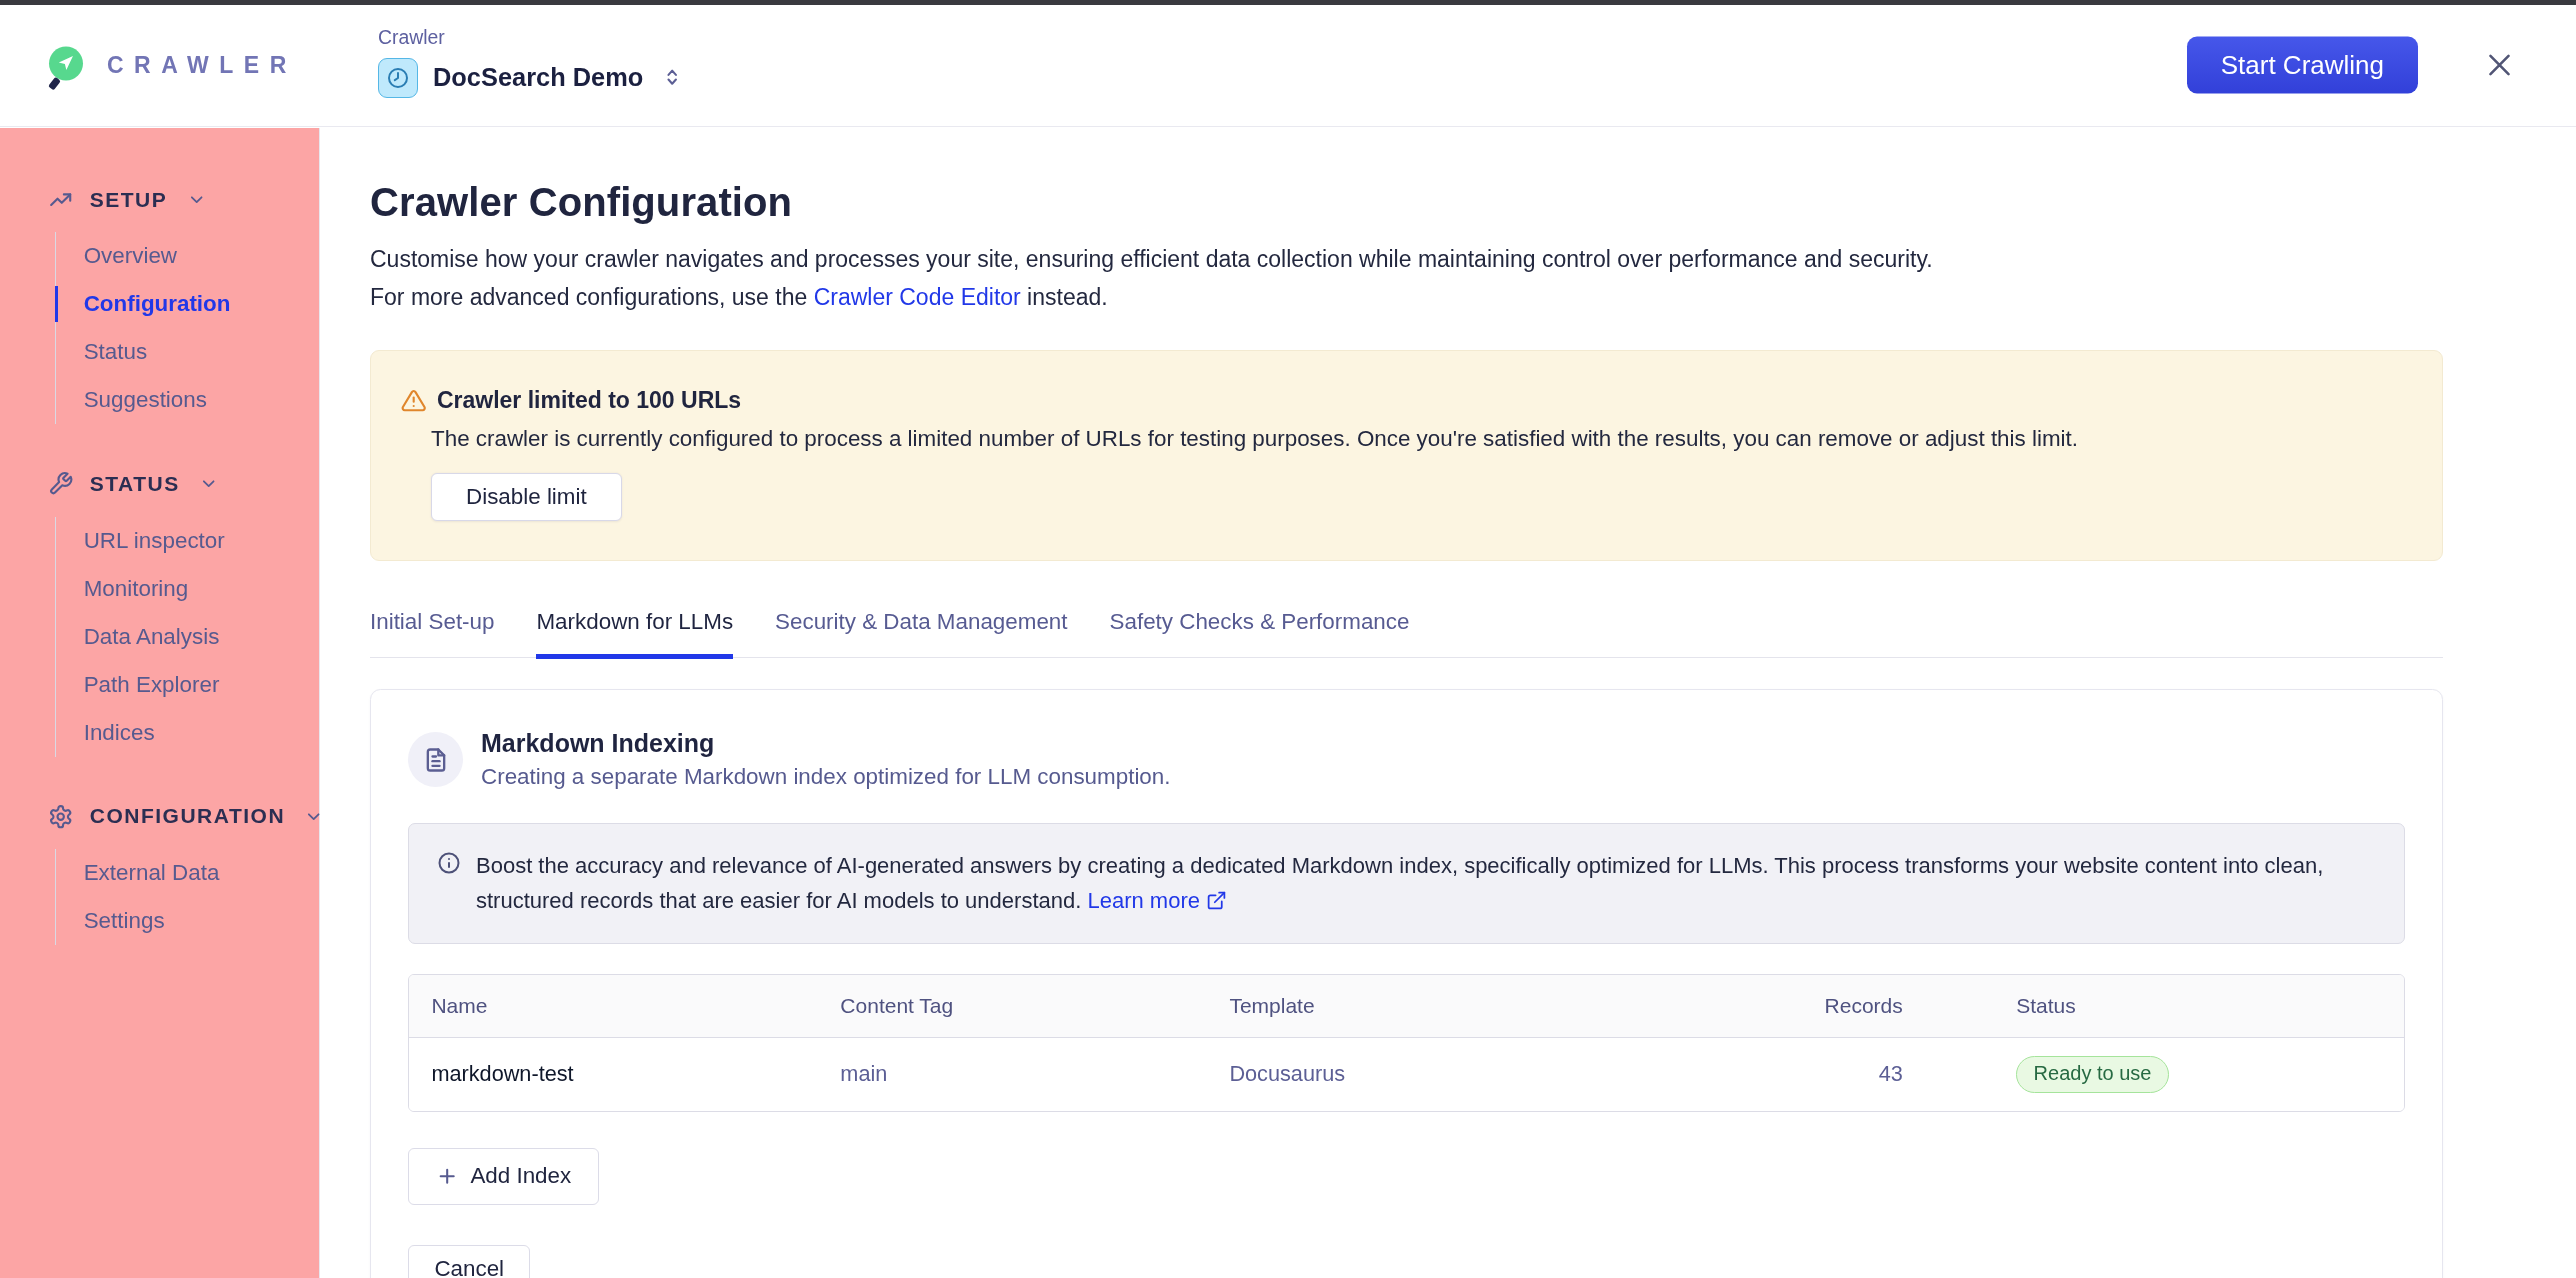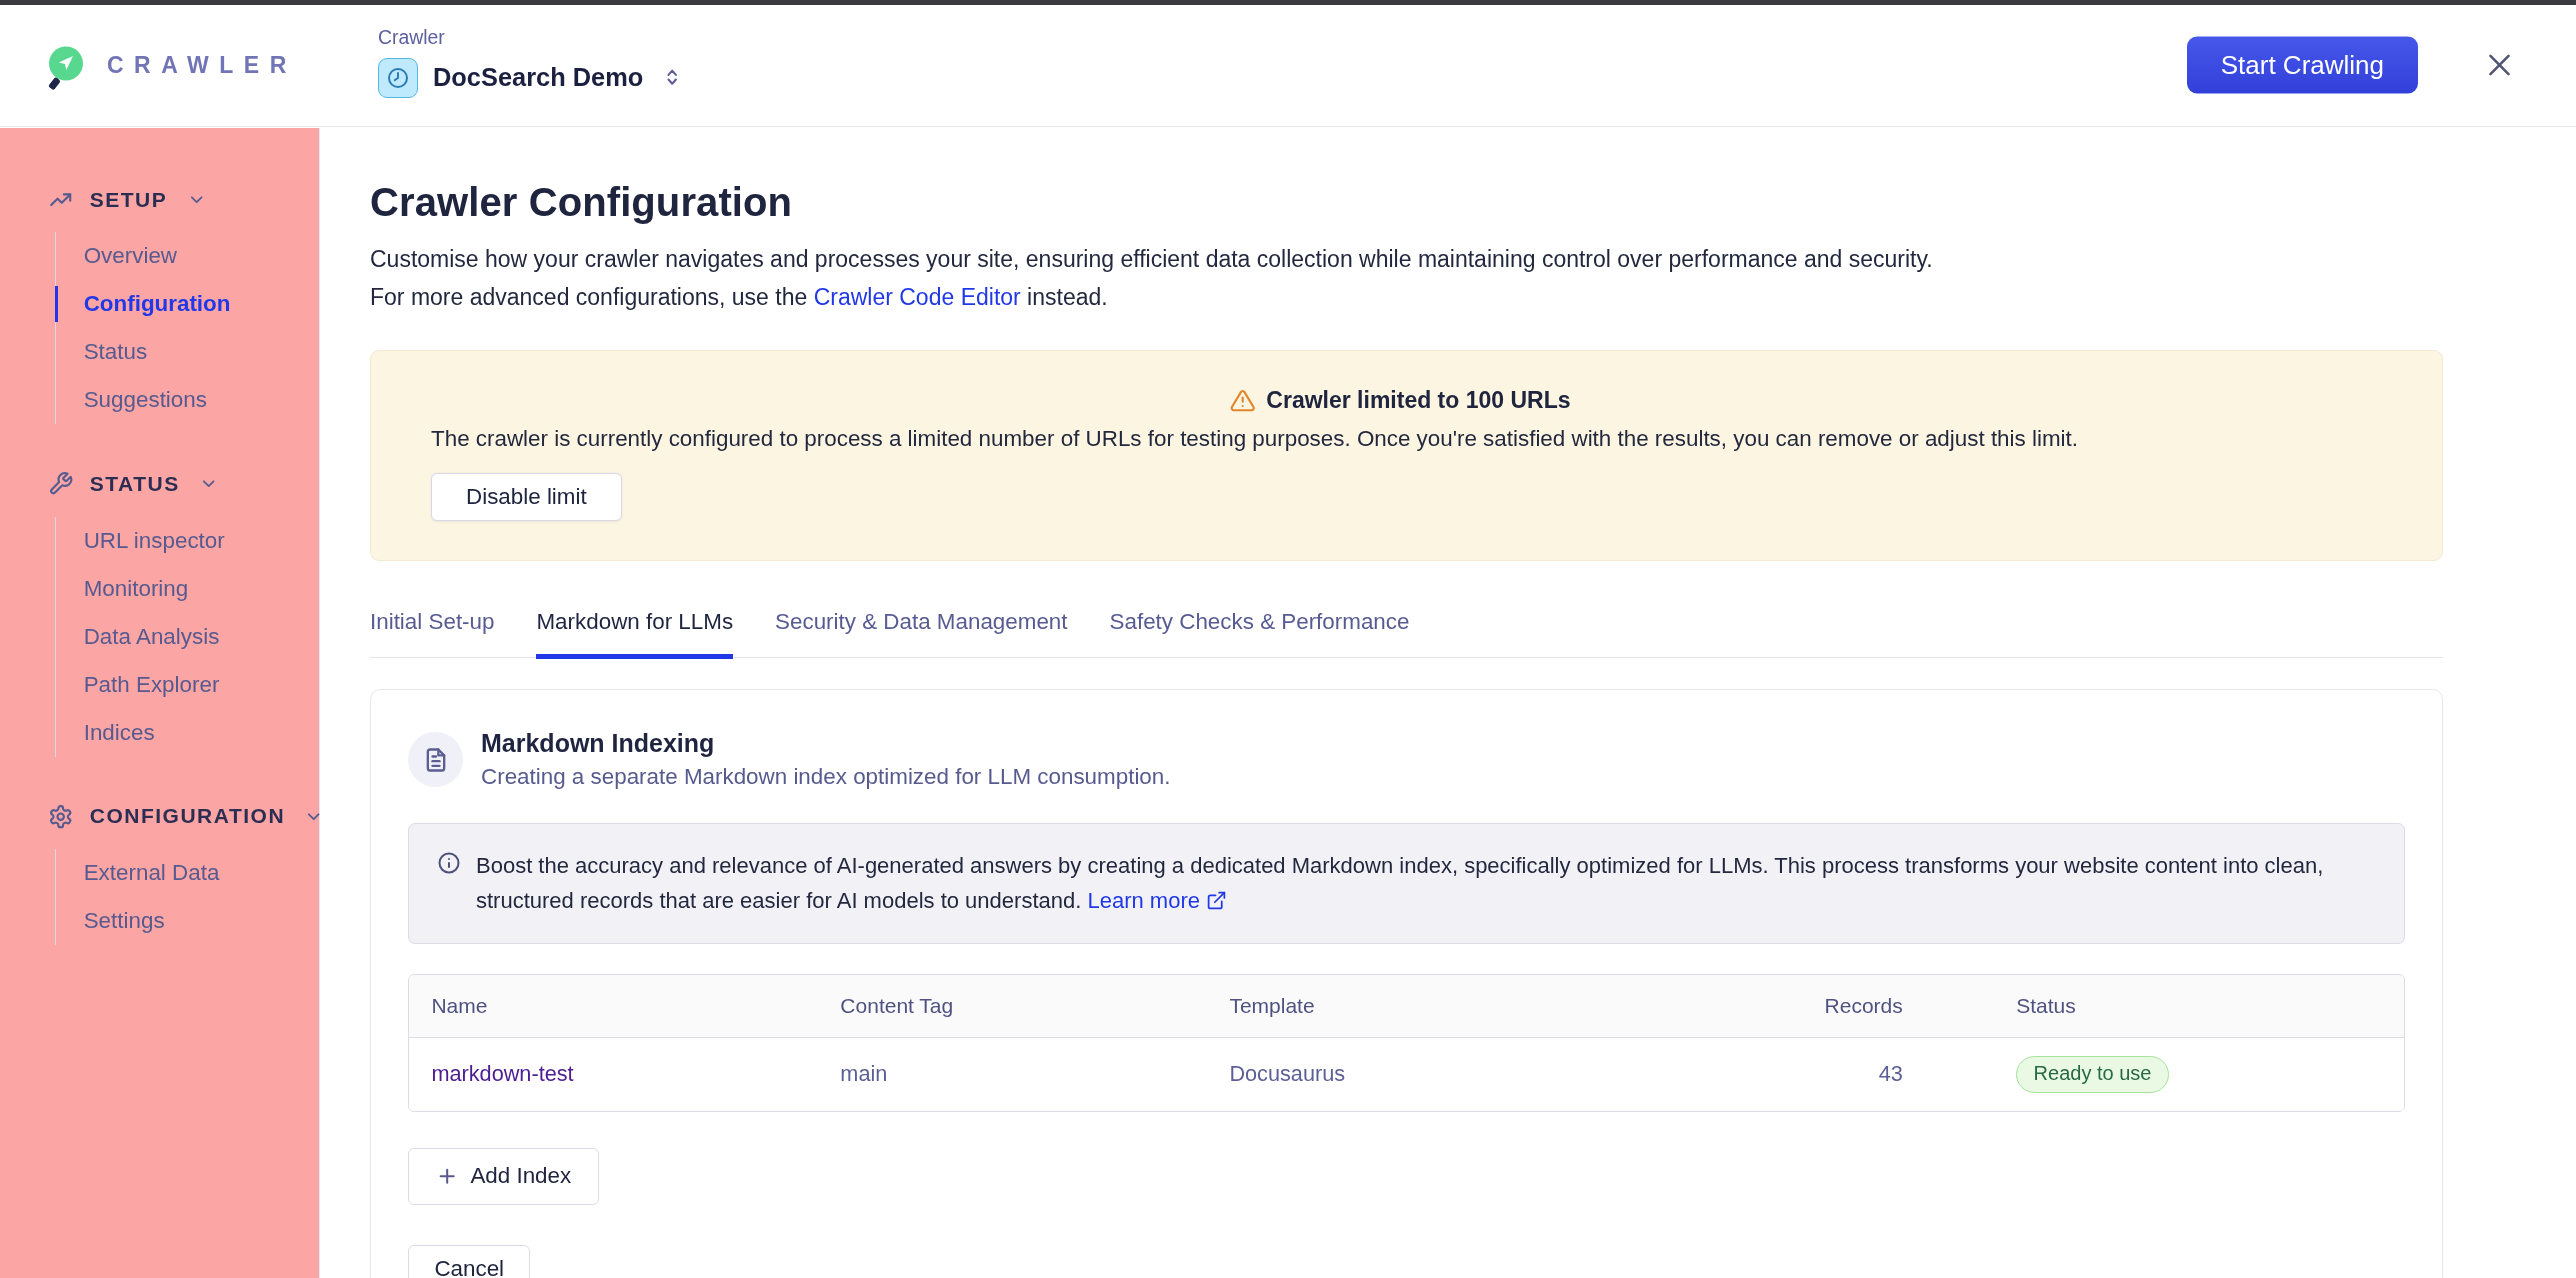--- a/index.html
+++ b/index.html
@@ -58,21 +58,21 @@
   
   .main { position:absolute; top:128px; left:321px; width:2168px; height:1150px;
           padding:52px 46px 0 49px; background:#fff; }
   .page-title { font-size:40px; font-weight:700; color:#20253f; letter-spacing:0.1px; }
   .page-desc { margin-top:16.4px; font-size:23px; line-height:1.62; color:#23283f; }
   .link { color:#2138e8; cursor:pointer; text-decoration:none; }
 
   
   .banner { margin-top:34px; background:#fcf5e1; border:1.5px solid #f3ead1; border-radius:9px;
             padding:36px 42px 39px 30px; }
-  .banner-head { display:flex; align-items:center; gap:10.5px;justify-content:center; }
+  .banner-head { display:flex; align-items:center; gap:10.5px; }
   .banner-icon { color:#e0862c; display:flex; }
   .banner-title { font-size:23px; font-weight:700; color:#20253f; }
   .banner-body { margin:12px 0 0 30px; font-size:22.4px; color:#23283f; }
   .btn-secondary { margin:21px 0 0 30px; height:48px; padding:0 34px; border-radius:6px;
                    background:#fff; border:1.5px solid #d8d8e8; font-size:22.4px; color:#20253f;
                    font-family:inherit; cursor:pointer; box-shadow:0 0.7px 2.2px rgba(40,40,90,.08); }
 
   
   .tabs { margin-top:48px; display:flex; gap:42px; border-bottom:1.5px solid #e4e4ec; }
   .tab { padding-bottom:22.4px; font-size:22.4px; color:#575b92; cursor:pointer; position:relative; }
@@ -98,21 +98,21 @@
   .table-wrap { margin-top:30px; border:1.5px solid #dcdce6; border-radius:6px; overflow:hidden; }
   table { width:100%; border-collapse:collapse; table-layout:fixed; }
   th, td { text-align:left; padding:0 22.4px; }
   th { height:63px; background:#fafafb; font-weight:400; font-size:21px; color:#4f5280;
        border-bottom:1.5px solid #dcdce6; }
   td { height:73px; font-size:21.7px; color:#5c5f95; background:#fff; }
   .col-name { width:20.5%; } .col-tag { width:19.5%; } .col-template { width:24%; }
   .col-records { width:12%; } .col-status { width:24%; }
   th.num, td.num { text-align:right; }
   th.status-col, td.status-col { padding-left:91px; }
-  td.name-cell { color:#4c1d95; }
+  td.name-cell { color:#0f172a; }
   .badge { display:inline-block; padding:5.2px 16.4px 6.7px; border-radius:746px; background:#e9f9e3;
            border:1.5px solid #a5e49b; color:#276a43; font-size:20px; }
 
   .btn-add { margin-top:36px; height:57px; padding:0 27px; border-radius:6px; background:#fff;
              border:1.5px solid #dcdce8; font-size:22.4px; color:#20253f; font-family:inherit;
              display:inline-flex; align-items:center; gap:12px; cursor:pointer; }
   .btn-add .plus { color:#565a8f; display:flex; }
   .btn-cancel { display:block; margin-top:40px; height:48px; padding:0 25.4px; border-radius:6px;
                 background:#fff; border:1.5px solid #dcdce8; font-size:22.4px; color:#20253f;
                 font-family:inherit; cursor:pointer; }

